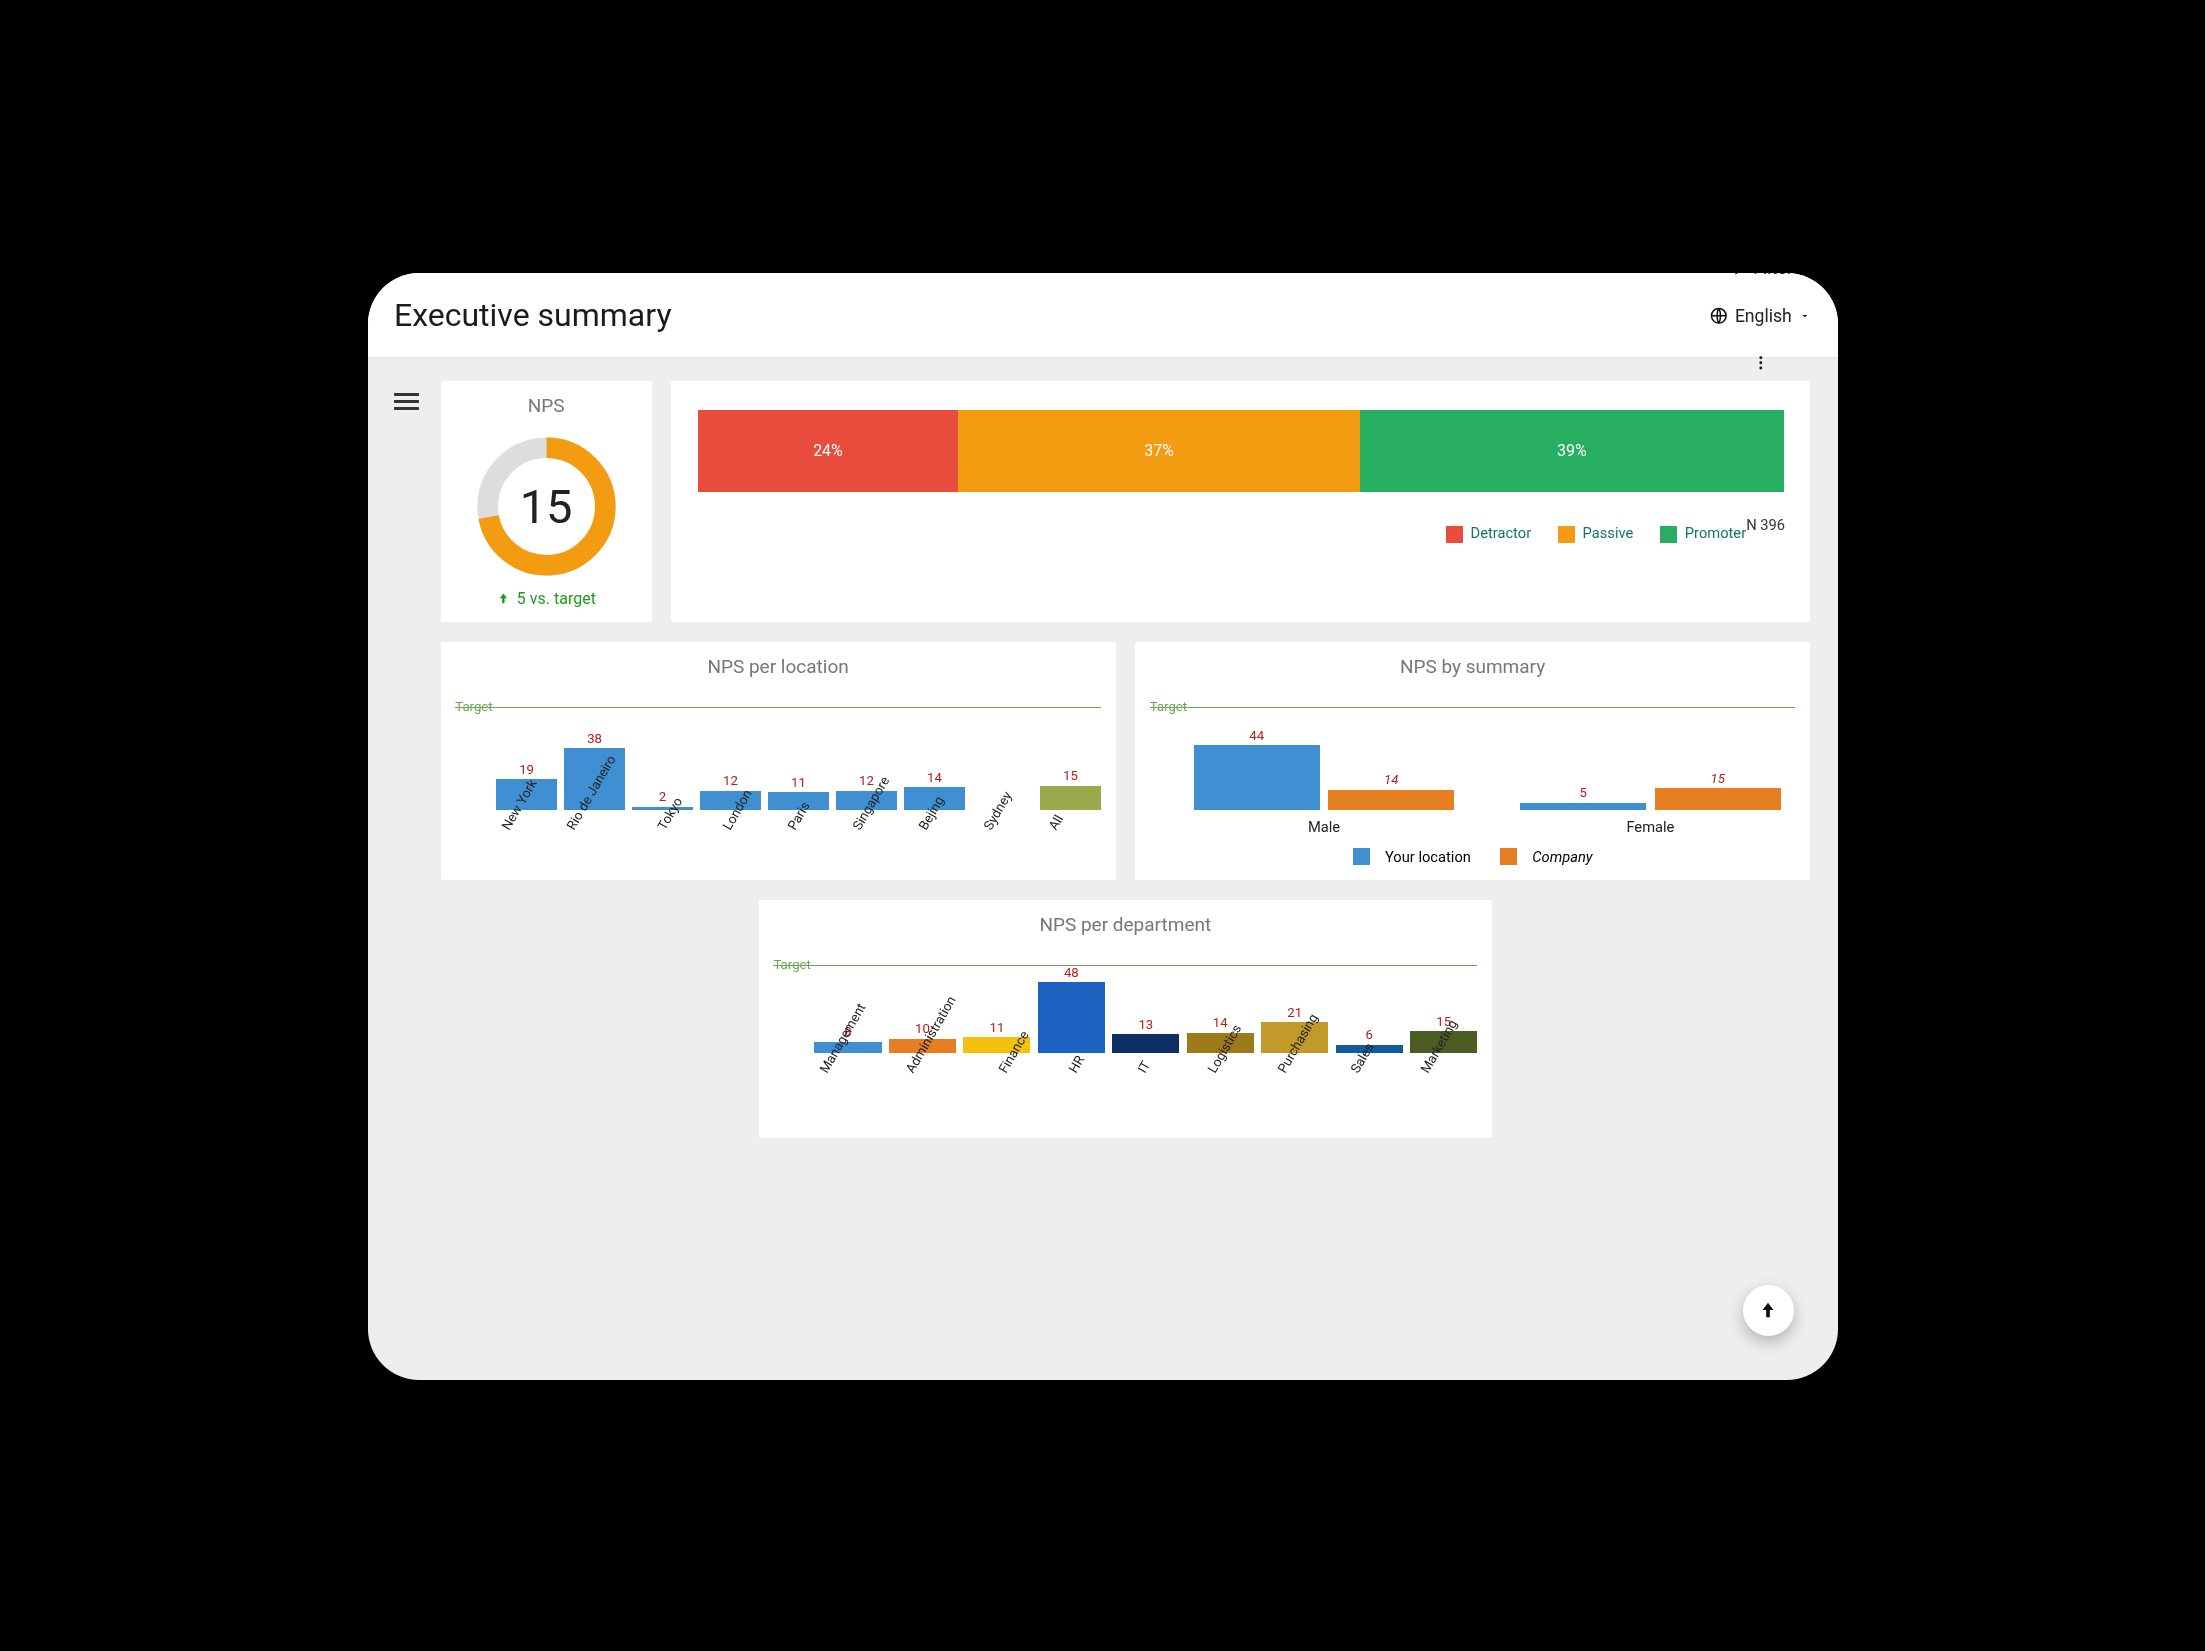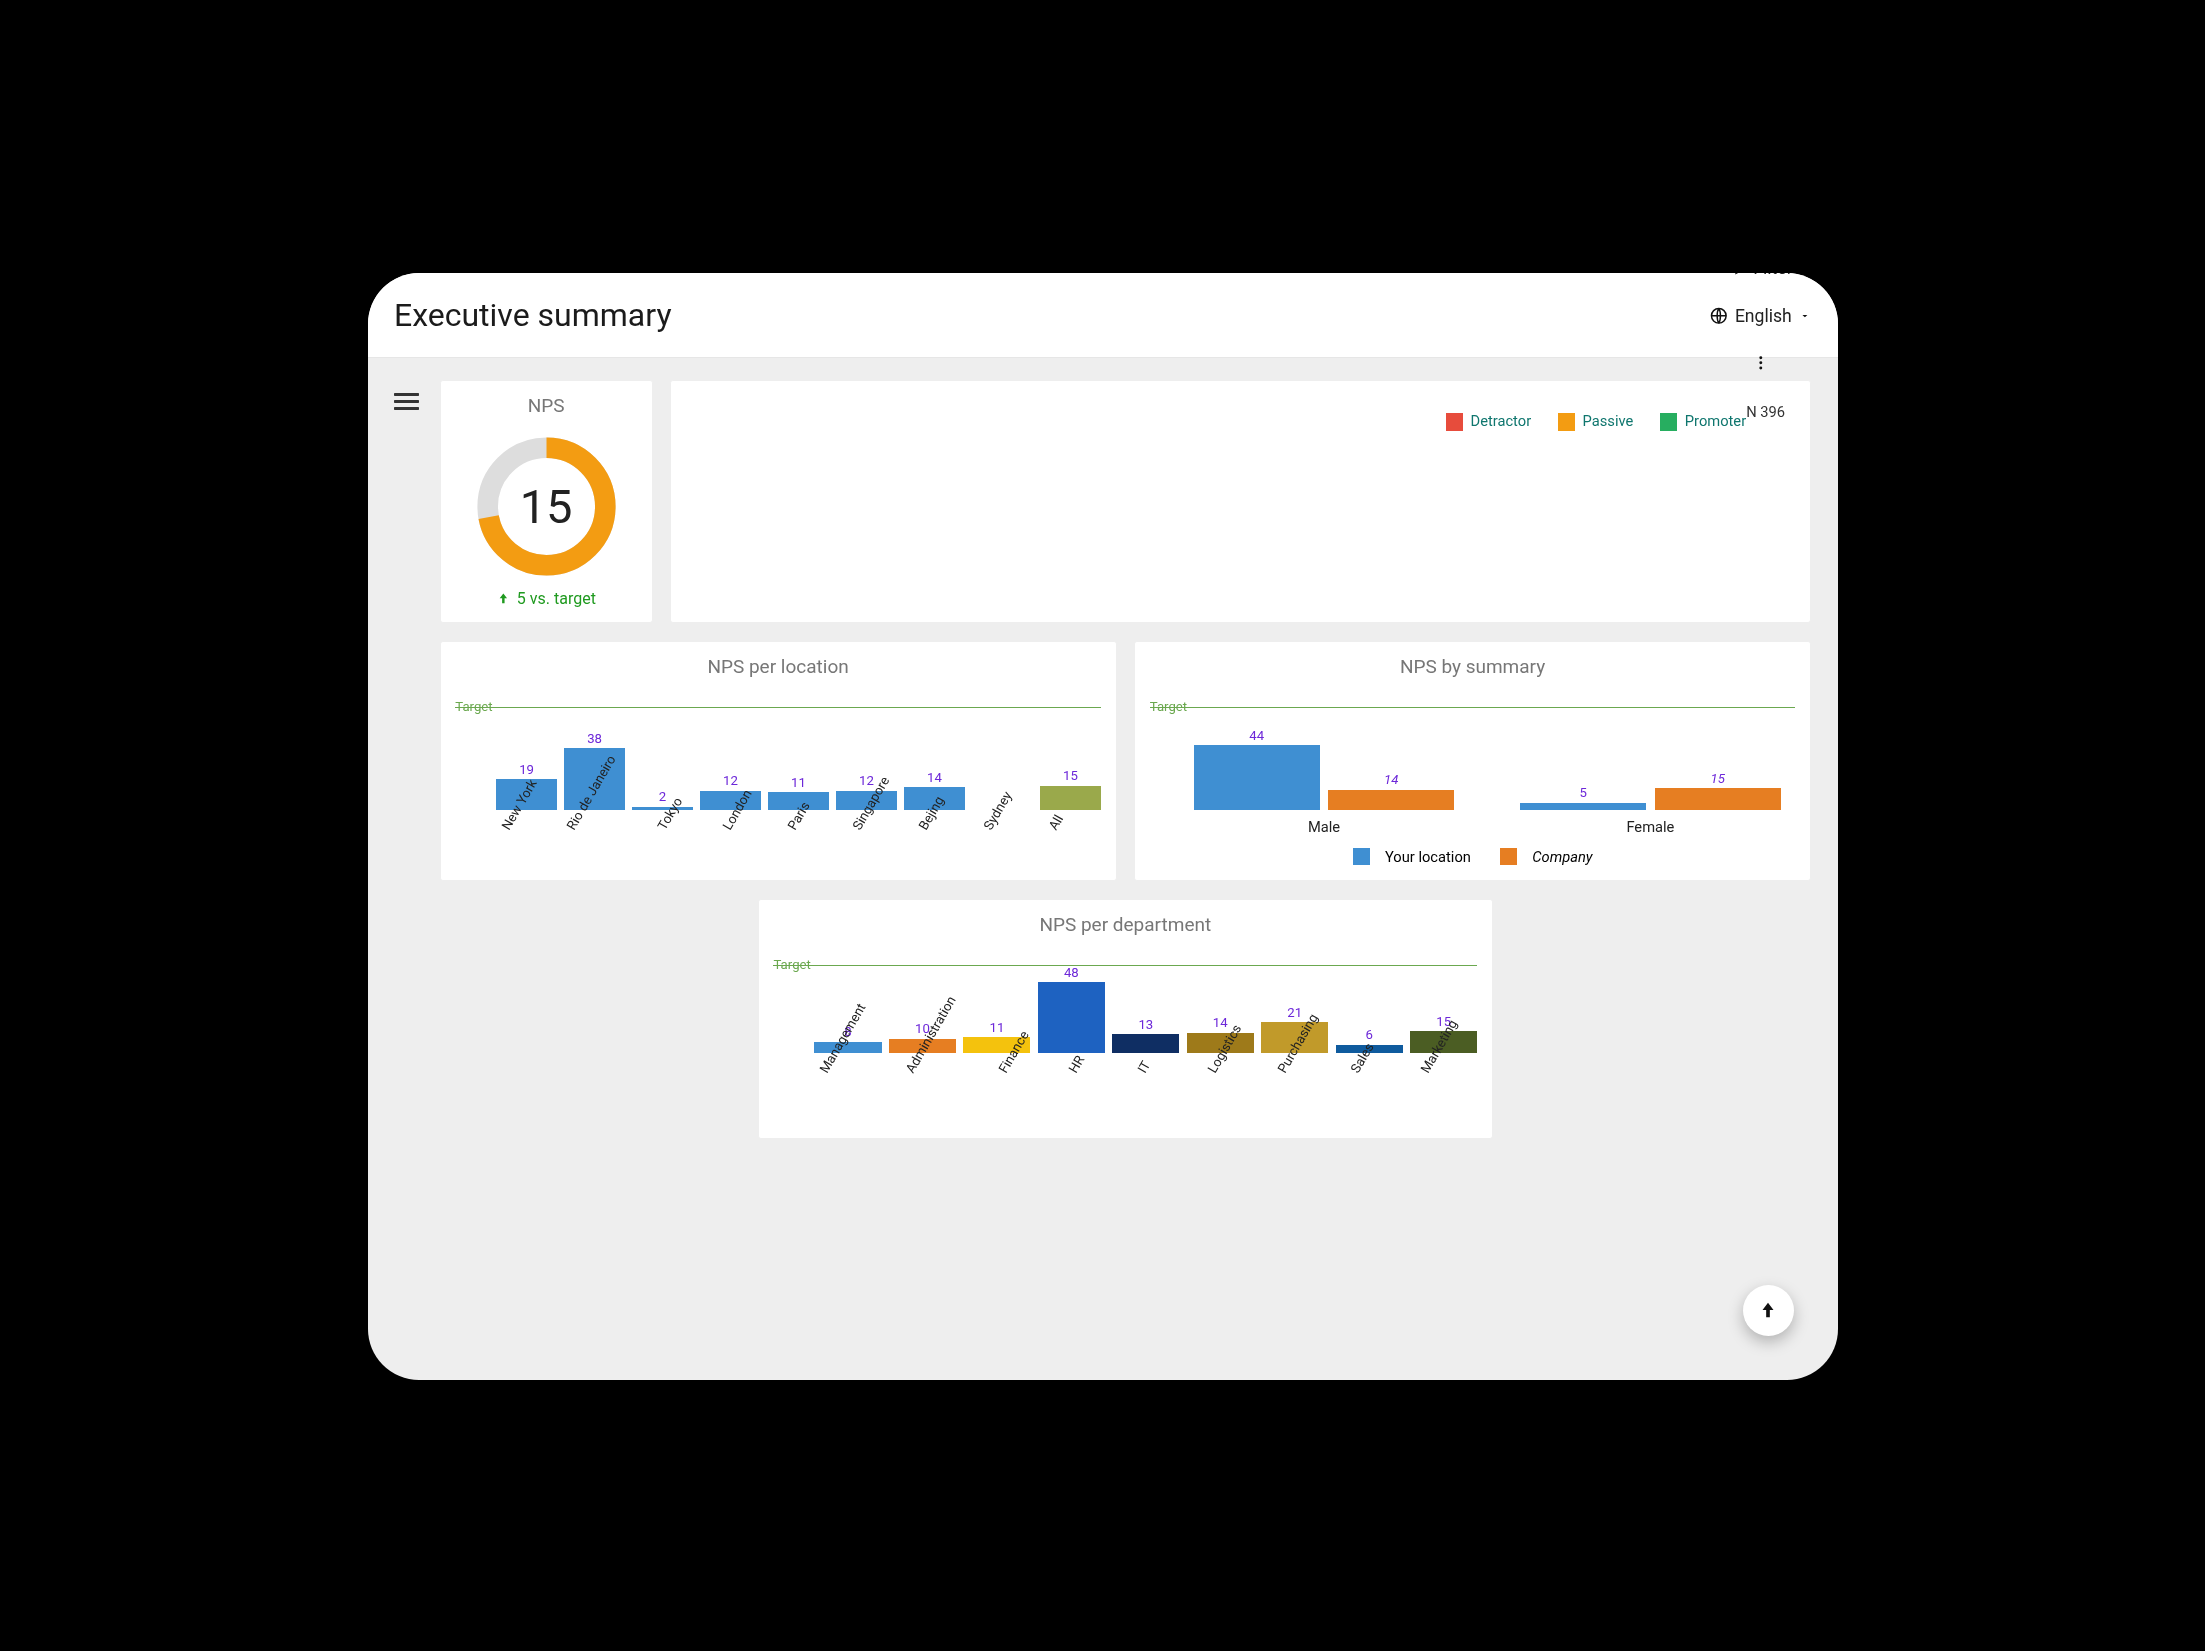--- a/index.html
+++ b/index.html
@@ -38,21 +38,21 @@
   .stack-legend { display:flex; align-items:center; gap: 26.5px; justify-content:flex-end; font-size:14.7px; color:#0f766e; margin-top:18px; }
   .swatch { width:17.6px; height:17.6px; display:inline-block; margin-right:7.4px; vertical-align:middle; }
   .nval { margin-left:auto; font-size:14.7px; color:#333; padding-right: 10.3px; }
 
   
   .half { flex:1; }
   .bars { display:flex; align-items:flex-end; gap: 7.4px; height: 103px; position:relative; padding-left: 41px; }
   .bars .target-line { position:absolute; left:0; right:0; top:0; border-top:1.5px solid #6ba84f; }
   .bars .target-label { position:absolute; left:0; top:-8.8px; font-size:13.2px; color:#6ba84f; }
   .bar { flex:1; display:flex; flex-direction:column; align-items:center; position:relative; }
-  .bar .v { font-size:13.2px; color:#6d28d9; margin-bottom:2.9px; }
+  .bar .v { font-size:13.2px; color:#b91c1c; margin-bottom:2.9px; }
   .bar .b { width:100%; }
   .xlabels { display:flex; gap:7.4px; padding-left:41px; margin-top:4.4px; }
   .xl { flex:1; text-align:center; font-size:13.2px; color:#222; transform-origin:top left; }
   .xl.rot { transform: rotate(-60deg) translate(-7.4px,7.4px); white-space:nowrap; text-align:left; height:46px; }
   .legend2 { display:flex; gap:29px; justify-content:center; font-size:14.7px; margin-top:11.8px; }
   .legend2 .it { display:flex; align-items:center; gap:7.4px; }
   .legend2 .it.italic { font-style: italic; }
 
   .gender-groups { display:flex; gap: 66px; height:103px; position:relative; padding-left:44px; padding-right:14.7px; }
   .gender-groups .target-line { position:absolute; left:0; right:0; top:0; border-top:1.5px solid #6ba84f; }
@@ -128,20 +128,25 @@
           </div>
           <div class="delta">
             <svg width="14.7" height="14.7" viewBox="0 0 24 24" fill="#1f9a1f">
                 <path d="M12 4l6 8h-4v8h-4v-8H6l6-8z"></path>
               </svg>
             <span>5 vs. target</span>
           </div>
         </div>
 
         <div class="card stack-card">
+          <div class="stack-bar" id="stack-bar">
+              <div class="stack-seg" style="background: rgb(231, 76, 60); flex: 24 1 0%;">24%</div>
+              <div class="stack-seg" style="background: rgb(243, 156, 18); flex: 37 1 0%;">37%</div>
+              <div class="stack-seg" style="background: rgb(39, 174, 96); flex: 39 1 0%;">39%</div>
+            </div>
           <div style="display:flex; align-items:center;">
             <div class="stack-legend" id="stack-legend" style="flex:1;">
                 <span><span class="swatch" style="background:#e74c3c"></span>Detractor</span>
                 <span><span class="swatch" style="background:#f39c12"></span>Passive</span>
                 <span><span class="swatch" style="background:#27ae60"></span>Promoter</span>
               </div>
             <div class="nval">N 396</div>
           </div>
         </div>
       </div>

